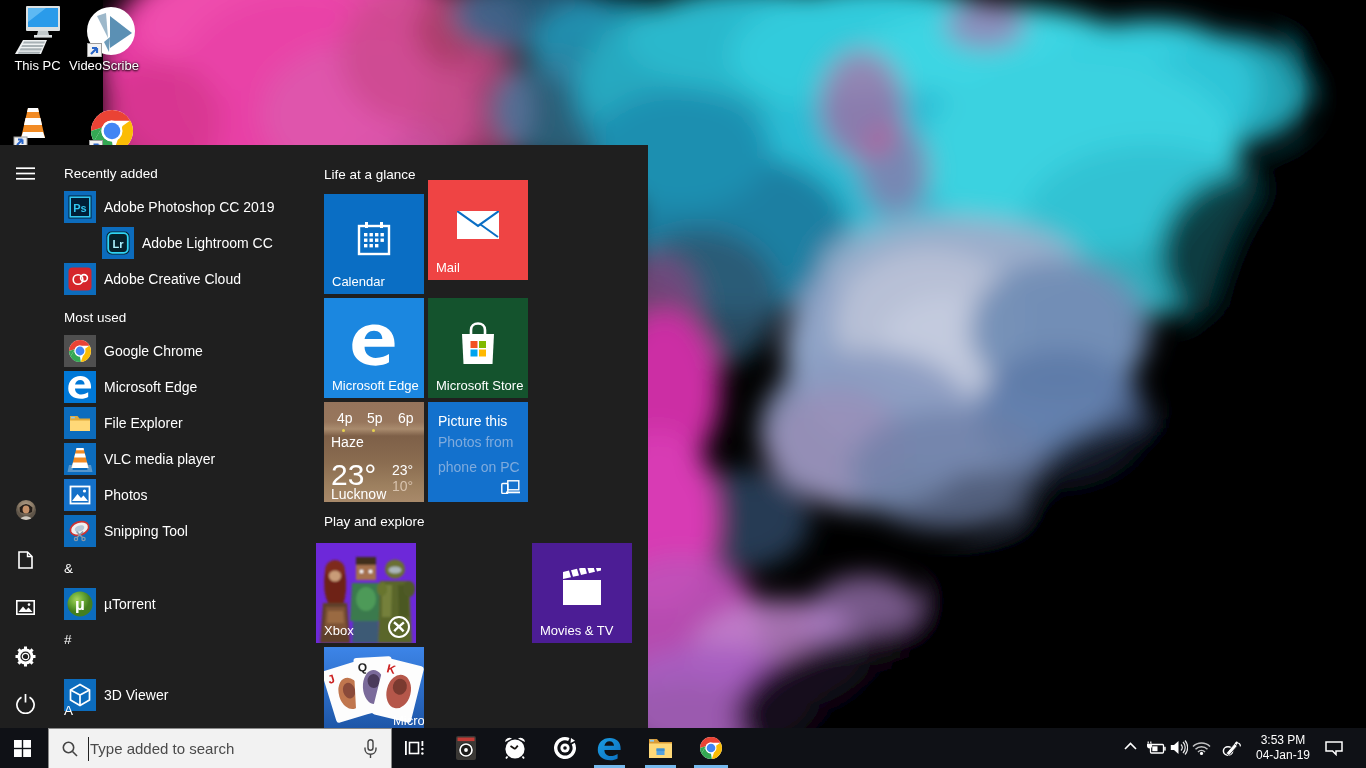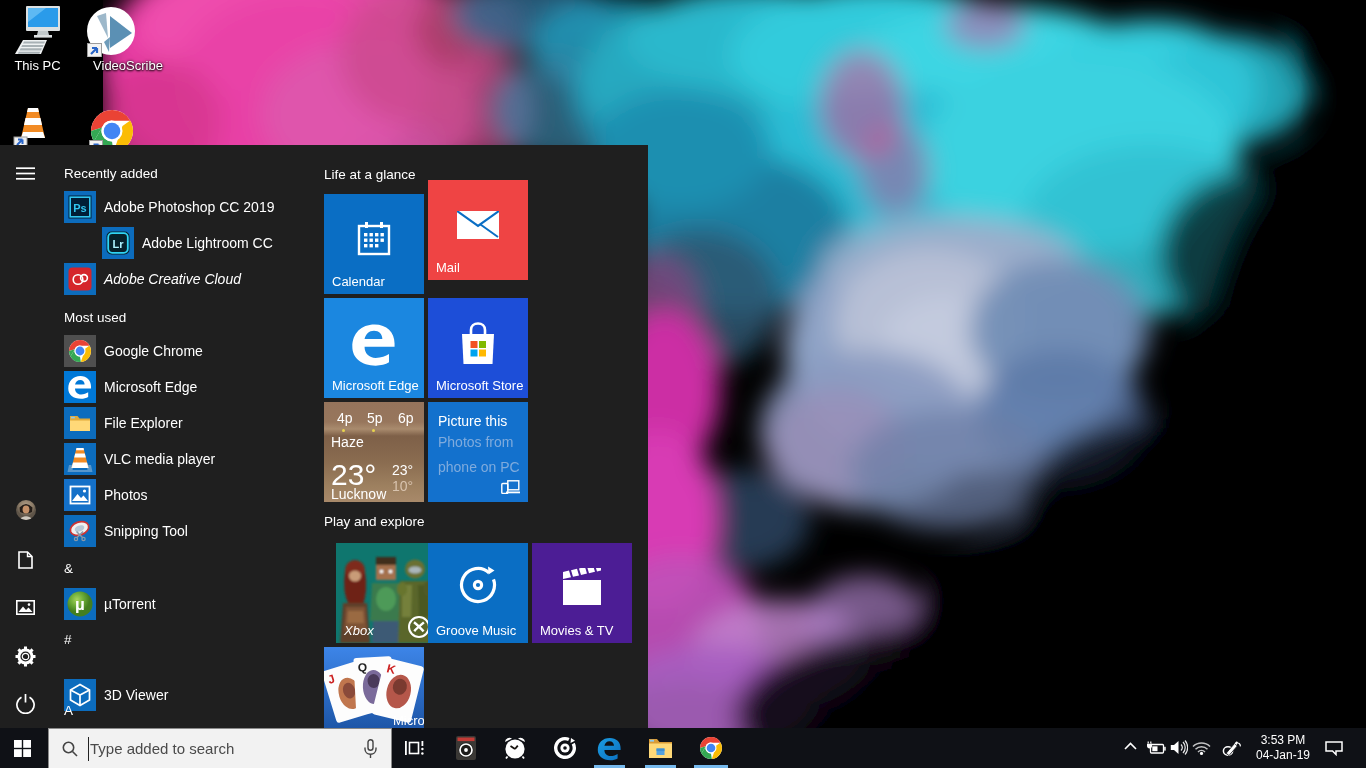--- a/index.html
+++ b/index.html
@@ -111,21 +111,21 @@
   <div class="abs dlabel" style="left:0px;top:58px;width:75px;">This PC</div>
 
   <svg class="abs" style="left:87px;top:7px;" width="49" height="50" viewBox="0 0 49 50">
     <circle cx="24" cy="24" r="24" fill="#fff"></circle>
     <path d="M10 9 L19 6 L21 31 Z" fill="#9db8ca"></path>
     <path d="M17 35 L23 30 L22 45 Z" fill="#6f9cba"></path>
     <path d="M23 9 L45 26 L23 41 Z" fill="#5b90b4"></path>
     <rect x="0.5" y="36.5" width="14" height="13.5" fill="#f2f2f2" stroke="#9c9c9c"></rect>
     <path d="M4 47 L10 41 M10 41 L10 46 M10 41 L5 41" stroke="#2a66c8" stroke-width="2.2" fill="none"></path>
   </svg>
-  <div class="abs dlabel" style="left:90px;top:58px;width:76px;">VideoScribe</div>
+  <div class="abs dlabel" style="left:66px;top:58px;width:76px;">VideoScribe</div>
 
   <svg class="abs" style="left:12px;top:104px;" width="42" height="44" viewBox="0 0 42 44">
     <path d="M16 4 L26 4 L33 34 L9 34 Z" fill="#f28b24"></path>
     <path d="M13.5 14 L28.5 14 L30 21 L12 21 Z" fill="#fff"></path>
     <path d="M11 28 L31 28 L33 34 L9 34 Z" fill="#fff"></path>
     <path d="M16 4 L26 4 L27 8 L15 8 Z" fill="#fff"></path>
     <rect x="2" y="33" width="13" height="11" fill="#f0f0f0" stroke="#999"></rect>
     <path d="M5 41 L10.5 35.5 M10.5 35.5 L10.5 40 M10.5 35.5 L6 35.5" stroke="#2a66c8" stroke-width="2" fill="none"></path>
   </svg>
 
@@ -210,21 +210,21 @@
   </div>
   <div class="row" style="top:82px;width:260px;margin-left:38px;">
     <svg class="plate" viewBox="0 0 32 32">
         <rect width="32" height="32" fill="#0c6cbd"></rect>
         <rect x="4.5" y="4.5" width="23" height="23" rx="5" fill="#07212b"></rect>
         <rect x="6.2" y="6.2" width="19.6" height="19.6" rx="4" fill="none" stroke="#2fd4f5" stroke-width="1.8"></rect>
         <text x="16" y="21" font-size="11" font-weight="bold" fill="#aef3ff" text-anchor="middle" font-family="Liberation Sans">Lr</text>
       </svg>
     <div class="lbl">Adobe Lightroom CC</div>
   </div>
-  <div class="row" style="top:118px;width:288px;font-style:italic;">
+  <div class="row" style="top:118px;width:288px;">
     <svg class="plate" viewBox="0 0 32 32">
         <rect width="32" height="32" fill="#0c6cbd"></rect>
         <rect x="4.5" y="4.5" width="23" height="23" rx="4" fill="#d5252b"></rect>
         <g fill="none" stroke="#fff" stroke-width="1.6">
           <circle cx="14" cy="16.5" r="4.8"></circle>
           <circle cx="20" cy="15" r="3.4"></circle>
         </g>
       </svg>
     <div class="lbl">Adobe Creative Cloud</div>
   </div>
@@ -350,21 +350,21 @@
       <path d="M23.5 13.5 L41 26" fill="none" stroke="#0a6ec4" stroke-width="2"></path>
     </svg>
     <div class="tlabel">Mail</div>
   </div>
   <div class="tile" style="left:324px;top:153px;background:#1b87e0;">
     <svg class="abs" style="left:25px;top:21px;" width="50" height="50" viewBox="0 0 45 45">
       <path d="M3 25 C3 13 11 5 23 5 C34 5 41 12 41 22 L41 25 L14 25 C14 31 18 35 24 35 C29 35 33 33.5 36 31.5 L36 39 C33 41 28.5 42 24 42 C11 42 3 35 3 25 Z M14 18 L30 18 C30 13.5 27 10.5 22.5 10.5 C18 10.5 15 13.5 14 18 Z" fill="#fff"></path>
     </svg>
     <div class="tlabel">Microsoft Edge</div>
   </div>
-  <div class="tile" style="left:428px;top:153px;background:#1d4ed8;">
+  <div class="tile" style="left:428px;top:153px;background:#14532d;">
     <svg class="abs" style="left:30px;top:24px;" width="40" height="44" viewBox="0 0 40 44">
       <path d="M13 12 L13 8 C13 4 16 1.5 20 1.5 C24 1.5 27 4 27 8 L27 12" fill="none" stroke="#fff" stroke-width="2.6"></path>
       <path d="M4 12 L36 12 L34.5 42 L5.5 42 Z" fill="#fff"></path>
       <rect x="12.5" y="19" width="7" height="7" fill="#f25022"></rect>
       <rect x="21" y="19" width="7" height="7" fill="#7fba00"></rect>
       <rect x="12.5" y="27.5" width="7" height="7" fill="#00a4ef"></rect>
       <rect x="21" y="27.5" width="7" height="7" fill="#ffb900"></rect>
     </svg>
     <div class="tlabel">Microsoft Store</div>
   </div>
@@ -386,21 +386,21 @@
     <div class="abs" style="left:10px;top:28px;font-size:14px;line-height:25px;color:#7fabdd;">Photos from<br>phone on PC</div>
     <svg class="abs" style="left:73px;top:78px;" width="19" height="14" viewBox="0 0 19 14">
       <rect x="0.8" y="3.5" width="6" height="10" rx="1" fill="none" stroke="#fff" stroke-width="1.4"></rect>
       <rect x="6.8" y="0.8" width="11" height="9" fill="none" stroke="#fff" stroke-width="1.4"></rect>
       <rect x="5" y="11.5" width="14" height="1.8" fill="#fff"></rect>
     </svg>
   </div>
 
   <div class="hdr" style="left:324px;top:369px;">Play and explore</div>
 
-  <div class="tile" style="left:336px;top:398px;background:#0f766e;overflow:hidden;font-style:italic;">
+  <div class="tile" style="left:316px;top:398px;background:#6d28d9;overflow:hidden;">
     <svg class="abs" style="left:0;top:0;" width="100" height="100" viewBox="0 0 100 100">
       <g filter="url(#xbl)">
         <path d="M9 28 Q6 50 13 62 L27 62 Q32 48 29 28 Z" fill="#6e2018"></path>
         <ellipse cx="19" cy="27" rx="10" ry="10" fill="#7e2a1a"></ellipse>
         <ellipse cx="19" cy="33" rx="6" ry="5.5" fill="#c99c78"></ellipse>
         <path d="M7 60 L31 60 L34 100 L4 100 Z" fill="#5e3f2c"></path>
         <path d="M10 64 L29 64 L31 88 L8 88 Z" fill="#7e5236"></path>
         <path d="M12 68 L27 68 L28 80 L11 80 Z" fill="#9a6a42"></path>
         <rect x="40" y="14" width="20" height="9" fill="#3f2d1f"></rect>
         <rect x="40" y="22" width="20" height="15" fill="#a5714e"></rect>
@@ -420,31 +420,20 @@
       <defs>
           <filter id="xbl">
             <feGaussianBlur stdDeviation="1"></feGaussianBlur>
           </filter>
         </defs>
       <circle cx="83" cy="84" r="10" fill="none" stroke="#fff" stroke-width="2"></circle>
       <path d="M78 79.2 C81 81.5 84.5 85 87.6 88.4 M87.9 79.4 C84.5 82.5 80.5 85.5 78.3 88.2" stroke="#fff" stroke-width="2.4" fill="none"></path>
     </svg>
     <div class="tlabel">Xbox</div>
   </div>
-  <div class="tile" style="left:428px;top:398px;background:#0a6ec4;">
-    <svg class="abs" style="left:30px;top:22px;" width="40" height="40" viewBox="0 0 40 40">
-      <g transform="rotate(-20 20 20)">
-          <circle cx="20" cy="20" r="16.5" fill="none" stroke="#fff" stroke-width="3.2" stroke-dasharray="95 9" stroke-linecap="butt"></circle>
-        </g>
-      <path d="M30 1.5 L36.5 5.5 L30.5 9.5 Z" fill="#fff"></path>
-      <circle cx="20" cy="20" r="5.2" fill="#fff"></circle>
-      <circle cx="20" cy="20" r="2.1" fill="#0a6ec4"></circle>
-    </svg>
-    <div class="tlabel">Groove Music</div>
-  </div>
   <div class="tile" style="left:532px;top:398px;background:#4c1d95;">
     <svg class="abs" style="left:29px;top:25px;" width="42" height="37" viewBox="0 0 42 37">
       <rect x="2" y="12" width="38" height="25" fill="#fff"></rect>
       <g fill="#fff">
         <polygon points="2,11 2,4 8,2.6 10,9.2"></polygon>
         <polygon points="12,8.8 10,2.2 16,0.8 18,7.4"></polygon>
         <polygon points="20,7 18,0.4 24,-1 26,5.6"></polygon>
         <polygon points="28,5.2 26,-1.4 32,-2.8 34,3.8"></polygon>
         <polygon points="36,3.4 34,-3.2 40,-4.6 40,2.4"></polygon>
       </g>

